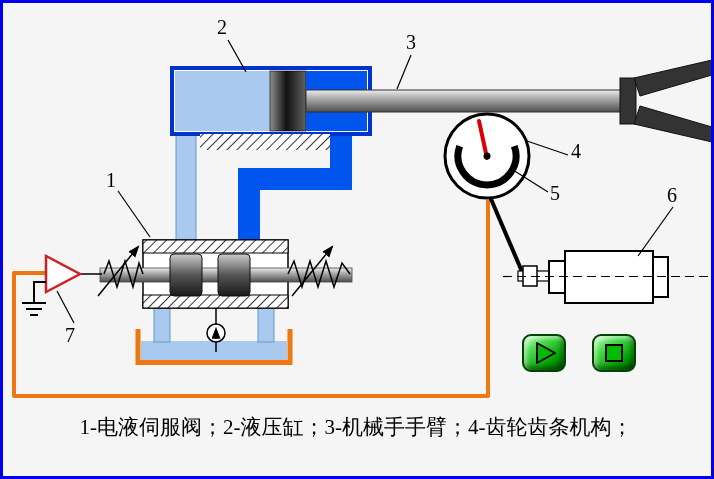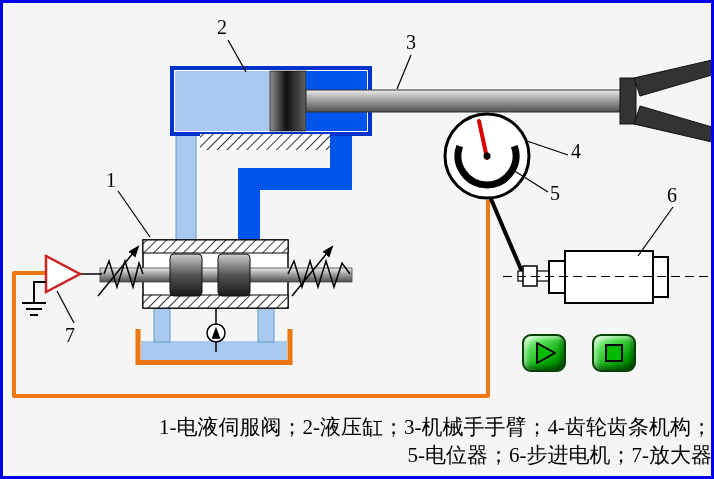--- a/index.html
+++ b/index.html
@@ -7,21 +7,21 @@
     position:relative;width:714px;height:479px;box-sizing:border-box;
     border:3px solid #0000ee;background:#f5f5f5;overflow:hidden;
     font-family:"Liberation Serif","DejaVu Serif",serif;
   }
   .stage{position:absolute;left:-3px;top:-3px;width:714px;height:479px;}
   .stage > svg{position:absolute;left:0;top:0;}
   .num{
     position:absolute;font-size:20px;color:#000;line-height:1;
     font-family:"Liberation Serif","DejaVu Serif",serif;
   }
-  .caption{position:absolute;left:0;top:413px;width:712px;text-align:right;color:#000;}
+  .caption{position:absolute;left:0;top:413px;width:712px;text-align:center;color:#000;}
   .caption div{font-size:21px;line-height:28px;white-space:nowrap;}
   .ctl-btn{
     position:absolute;width:44px;height:38px;padding:0;cursor:pointer;
     border:2px solid #014401;border-radius:9px;
     background:linear-gradient(145deg,#d8ffd8 0%,#55e055 28%,#00a000 72%,#015a01 100%);
     box-shadow:inset -2px -3px 5px rgba(0,0,0,.45), inset 2px 2px 4px rgba(255,255,255,.65);
   }
   .ctl-btn svg{display:block;margin:0 auto;}
   #btn-play{left:522px;top:334px;}
   #btn-stop{left:592px;top:334px;}
@@ -164,17 +164,16 @@
       </svg>
     </button>
     <button class="ctl-btn" id="btn-stop">
       <svg width="40" height="34" viewBox="0 0 40 34">
         <rect x="12" y="9" width="16" height="16" fill="#00bb00" stroke="#000" stroke-width="2"></rect>
       </svg>
     </button>
 
     <div class="caption">
       <div>1-电液伺服阀；2-液压缸；3-机械手手臂；4-齿轮齿条机构；</div>
-      <div>5-电位器；6-步进电机；7-放大器</div>
     </div>
 
   </div>
 </div>
 
 </body></html>

